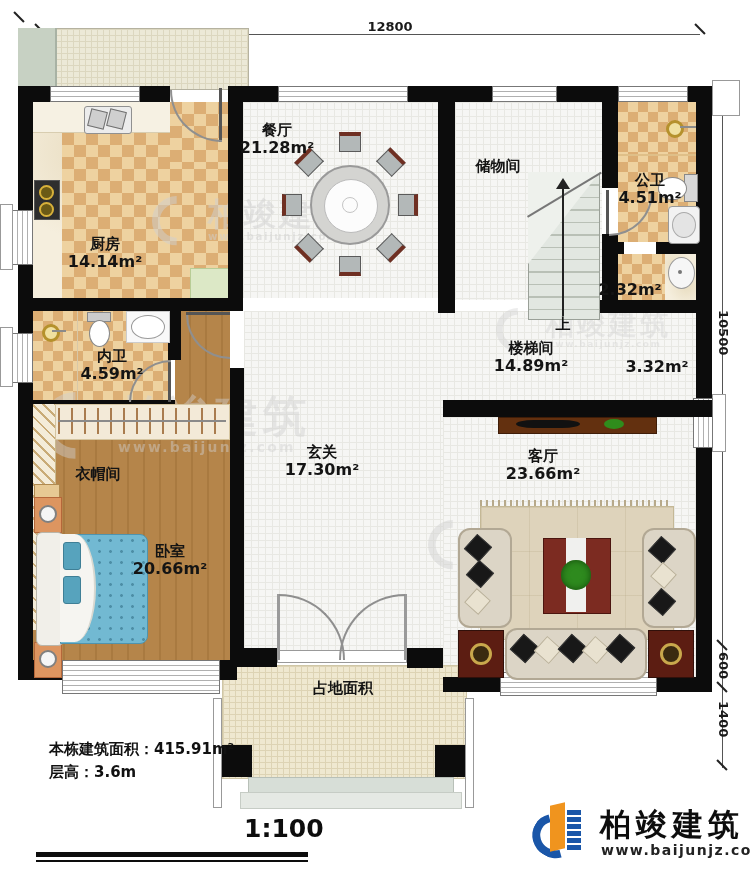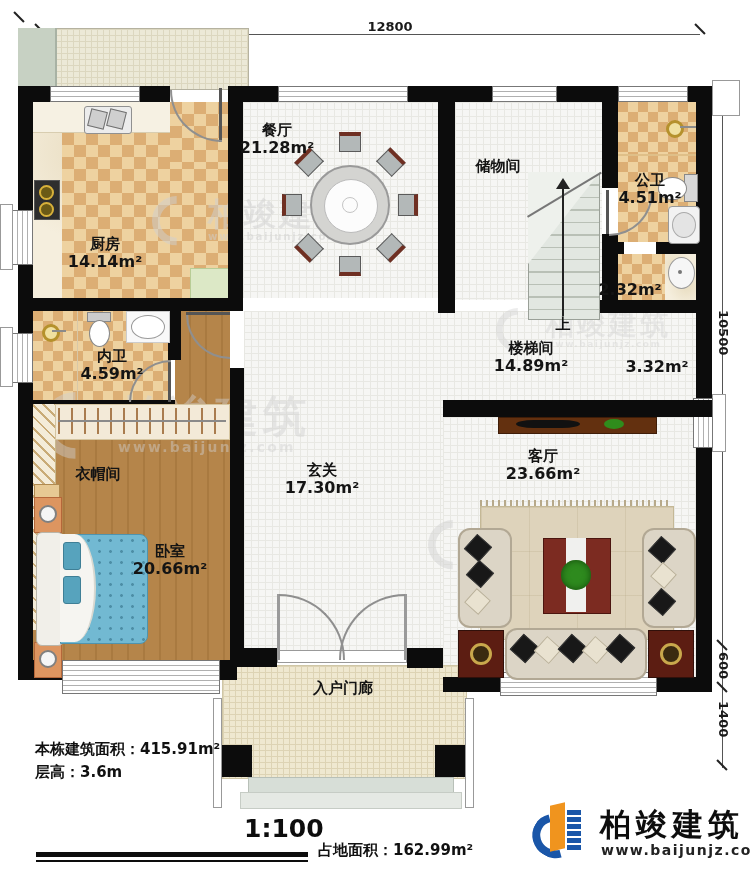--- a/index.html
+++ b/index.html
@@ -33,21 +33,21 @@
   .wm{position:absolute;display:flex;align-items:center;gap:8px;color:#d0d0d0;transform-origin:left top;}
   .wm-ico{width:40px;height:40px;border:9px solid #d0d0d0;border-radius:50%;
           border-top-color:transparent;border-right-color:transparent;transform:rotate(45deg);flex:0 0 auto;}
   .wm-t1{font-size:38px;font-weight:bold;letter-spacing:4px;line-height:1;}
   .wm-t2{font-size:12px;font-weight:bold;letter-spacing:2px;line-height:1.4;}
   .sofa{position:absolute;background:#dcd5c6;border:2px solid #b2a894;border-radius:12px;box-sizing:border-box;}
   .pillow{position:absolute;background:#181818;border:1px solid #3a3a3a;transform:rotate(42deg);}
   .pillow.lt{background:#e9e2d0;border-color:#b9b09a;}
   .chair{position:absolute;width:22px;height:20px;background:#b3b8b8;border:1px solid #5a5a5a;
          border-top:4px solid #6f2f22;box-sizing:border-box;}
-  .note{position:absolute;font-size:15px;font-weight:bold;color:#111;white-space:nowrap;}
+  .note{position:absolute;font-size:15px;font-weight:bold;color:#111;white-space:nowrap;margin-left:14px;}
   .stairs{position:absolute;background:repeating-linear-gradient(180deg,#e2e7e1 0 11px,#b9c0b6 11px 12.5px);
           border:1px solid #9aa098;box-sizing:border-box;}
 </style>
 </head>
 <body>
 
 <div id="canvas">
 
   <div class="tick" style="left:12px;top:16px;"></div>
   <div class="dimline" style="left:40px;top:34px;width:660px;height:1px;"></div>
@@ -296,53 +296,50 @@
     <div class="rl">内卫</div>
     <div class="ra">4.59m²</div>
   </div>
   <div class="tag" style="left:98px;top:466px;">
     <div class="rl">衣帽间</div>
   </div>
   <div class="tag" style="left:170px;top:543px;">
     <div class="rl">卧室</div>
     <div class="ra">20.66m²</div>
   </div>
-  <div class="tag" style="left:322px;top:462px;">
+  <div class="tag" style="left:322px;top:444px;">
     <div class="rl">玄关</div>
     <div class="ra">17.30m²</div>
   </div>
   <div class="tag" style="left:531px;top:340px;">
     <div class="rl">楼梯间</div>
     <div class="ra">14.89m²</div>
   </div>
   <div class="tag" style="left:657px;top:358px;">
     <div class="ra">3.32m²</div>
   </div>
   <div class="tag" style="left:543px;top:448px;">
     <div class="rl">客厅</div>
     <div class="ra">23.66m²</div>
   </div>
   <div class="tag" style="left:343px;top:680px;">
-    <div class="rl">入户门廊</div>
+    <div class="rl">占地面积</div>
   </div>
 
   <div class="note" style="left:35px;top:740px;">
     <span>本栋建筑面积：</span><span>415.91m²</span>
   </div>
   <div class="note" style="left:35px;top:763px;">
     <span>层高：</span><span>3.6m</span>
   </div>
 
   <div class="abs" style="left:244px;top:814px;font-size:25px;font-weight:bold;color:#0d0d0d;">1:100</div>
   <div class="abs" style="left:36px;top:852px;width:272px;height:5px;background:#0d0d0d;"></div>
   <div class="abs" style="left:36px;top:860px;width:272px;height:2px;background:#0d0d0d;"></div>
 
-  <div class="note" style="left:318px;top:841px;">
-    <span>占地面积：</span><span>162.99m²</span>
-  </div>
 
   <div class="abs" style="left:532px;top:802px;width:62px;height:60px;">
     <div class="abs" style="left:0;top:12px;width:46px;height:44px;border:8px solid #1a56a8;border-radius:50%;border-top-color:transparent;border-right-color:transparent;transform:rotate(30deg);box-sizing:border-box;"></div>
     <div class="abs" style="left:18px;top:2px;width:15px;height:46px;background:#f0941e;transform:skewY(-14deg);"></div>
     <div class="abs" style="left:35px;top:8px;width:14px;height:42px;background:#1a56a8;background-image:repeating-linear-gradient(180deg,transparent 0 5px,#fff 5px 7px);"></div>
   </div>
   <div class="abs" style="left:600px;top:804px;font-size:31px;font-weight:bold;color:#0d0d0d;letter-spacing:5px;white-space:nowrap;">柏竣建筑</div>
   <div class="abs" style="left:601px;top:842px;font-size:14px;font-weight:bold;color:#222;letter-spacing:1.5px;white-space:nowrap;">www.baijunjz.com</div>
 
 </div>

